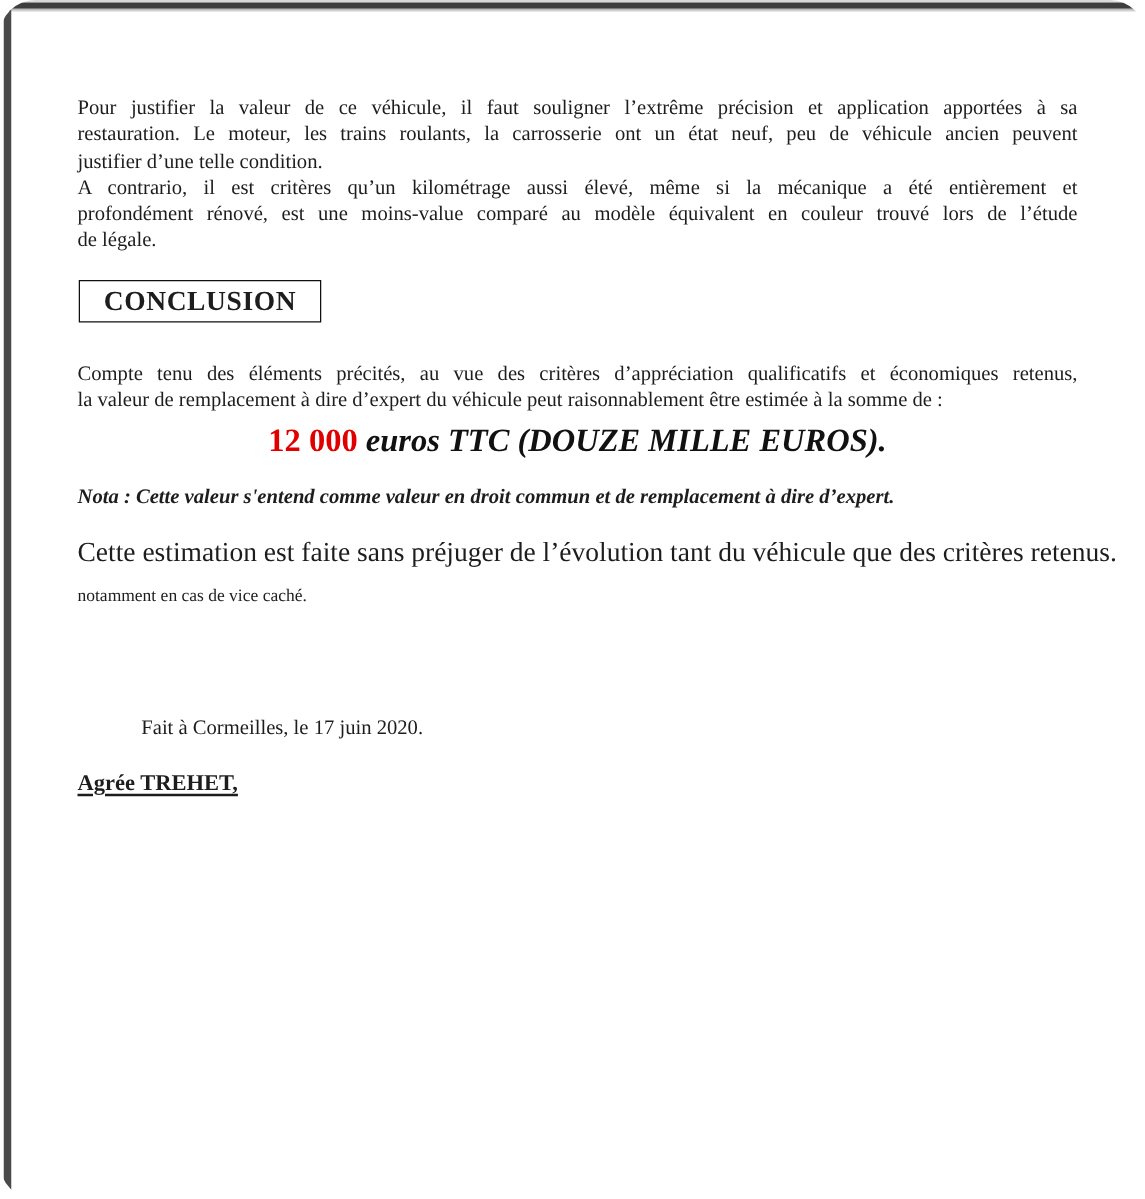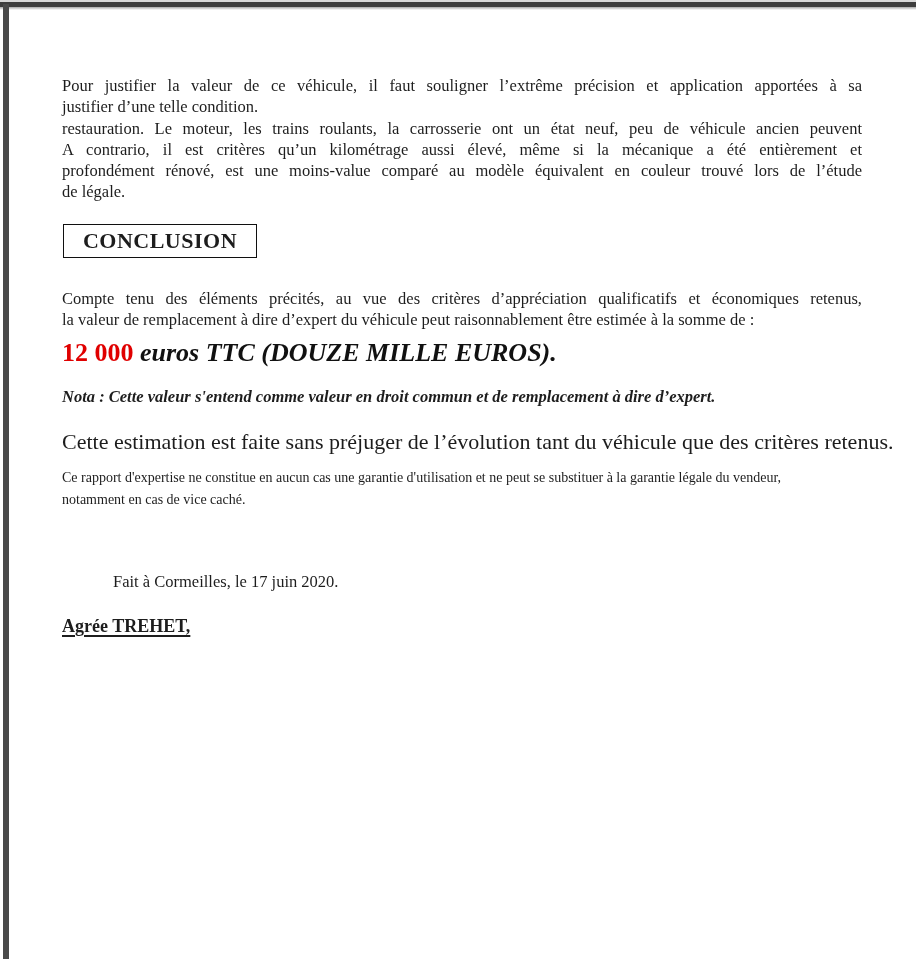--- a/index.html
+++ b/index.html
@@ -3,20 +3,21 @@
 <meta charset="utf-8">
 <style>
   html, body { margin:0; padding:0; background:#ffffff; }
   .page {
     position:relative;
     width:916px; height:959px;
     background:#ffffff;
     font-family:"Liberation Serif", serif;
     color:#1d1d1d;
     overflow:hidden;
+    border-radius:28px;
   }
   
   .top-edge-light { position:absolute; top:0; left:0; width:916px; height:2px; background:#d9d9d9; }
   .top-bar  { position:absolute; top:2px; left:0; width:916px; height:5px; background:#3e3e3e; }
   .top-fade { position:absolute; top:7px; left:0; width:916px; height:3px;
               background:linear-gradient(#a9a9a9, rgba(255,255,255,0)); }
   .left-bar { position:absolute; top:4px; left:3px; width:6px; height:955px; background:#4a4a4a; }
 
   .content { position:absolute; left:62px; top:0; width:800px; height:959px; }
 
@@ -31,21 +32,21 @@
   
   .conclusion-box {
     position:absolute; left:1px; top:224px;
     width:192px; height:32px;
     border:1.5px solid #101010;
     display:flex; align-items:center; justify-content:center;
   }
   .conclusion-text { font-size:22px; font-weight:bold; letter-spacing:0.5px; }
 
   
-  .valuation-line { top:338px; text-align:left; font-size:26px; font-weight:bold; white-space:nowrap; }
+  .valuation-line { top:338px; text-align:center; font-size:26px; font-weight:bold; white-space:nowrap; }
   .valuation-line .amount { color:#e00000; font-style:normal; }
   .valuation-line .suffix { color:#111111; font-style:italic; }
 
   
   .nota { top:387px; text-align:left; font-size:16.5px; font-weight:bold; font-style:italic; white-space:nowrap; }
 
   
   .estimation { top:429px; font-size:22px; white-space:nowrap; }
 
   
@@ -73,22 +74,22 @@
 
   <div class="top-edge-light"></div>
   <div class="top-bar"></div>
   <div class="top-fade"></div>
   <div class="left-bar"></div>
 
   <div class="content">
 
     <div class="block intro">
       <div class="bline j">Pour justifier la valeur de ce véhicule, il faut souligner l’extrême précision et application apportées à sa</div>
+      <div class="bline j">restauration. Le moteur, les trains roulants, la carrosserie ont un état neuf, peu de véhicule ancien peuvent</div>
       <div class="bline">justifier d’une telle condition.</div>
-      <div class="bline j">restauration. Le moteur, les trains roulants, la carrosserie ont un état neuf, peu de véhicule ancien peuvent</div>
       <div class="bline j">A contrario, il est critères qu’un kilométrage aussi élevé, même si la mécanique a été entièrement et</div>
       <div class="bline j">profondément rénové, est une moins-value comparé au modèle équivalent en couleur trouvé lors de l’étude</div>
       <div class="bline">de légale.</div>
     </div>
 
     <div class="conclusion-box">
       <span class="conclusion-text">CONCLUSION</span>
     </div>
 
     <div class="block p-val">
@@ -98,21 +99,20 @@
 
     <div class="block valuation-line">
       <span class="amount" style="color:#e00000">12 000</span><span class="suffix"> euros TTC (DOUZE MILLE EUROS).</span>
     </div>
 
     <div class="block nota">Nota : Cette valeur s'entend comme valeur en droit commun et de remplacement à dire d’expert.</div>
 
     <div class="block estimation">Cette estimation est faite sans préjuger de l’évolution tant du véhicule que des critères retenus.</div>
 
     <div class="block disclaimer">
-      <div class="dline">Ce rapport d'expertise ne constitue en aucun cas une garantie d'utilisation et ne peut se substituer à la garantie légale du vendeur,</div>
       <div class="dline">notamment en cas de vice caché.</div>
     </div>
 
     <div class="block dateline">Fait à Cormeilles, le 17 juin 2020.</div>
 
     <div class="block signature">
       <div class="sig-line">Agrée TREHET,</div>
     </div>
 
   </div>

